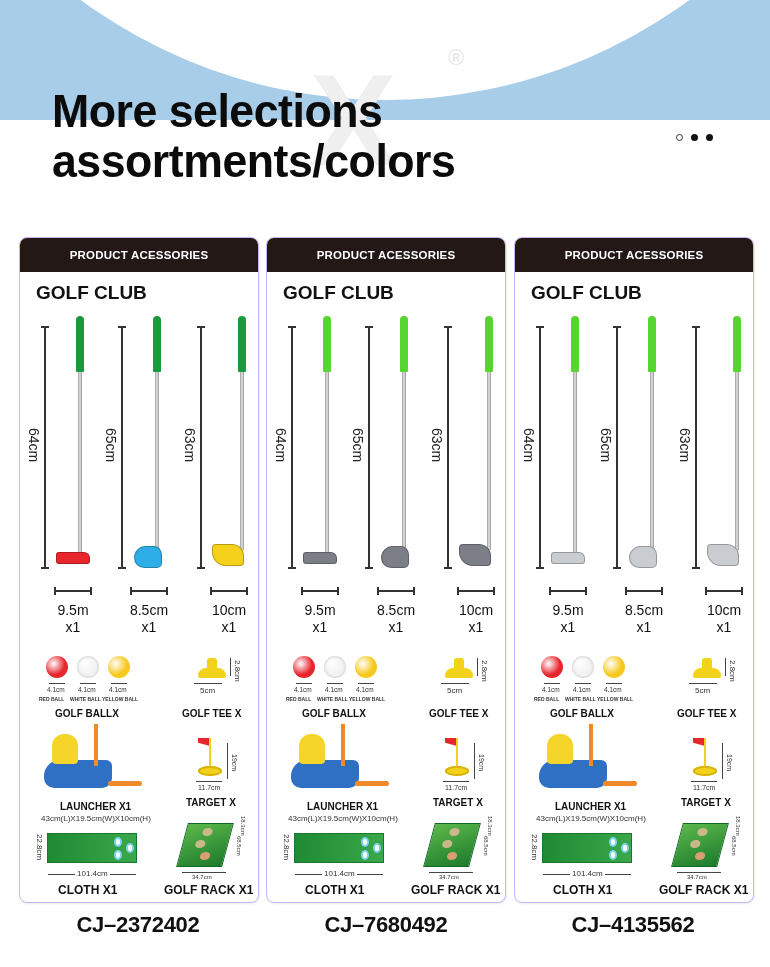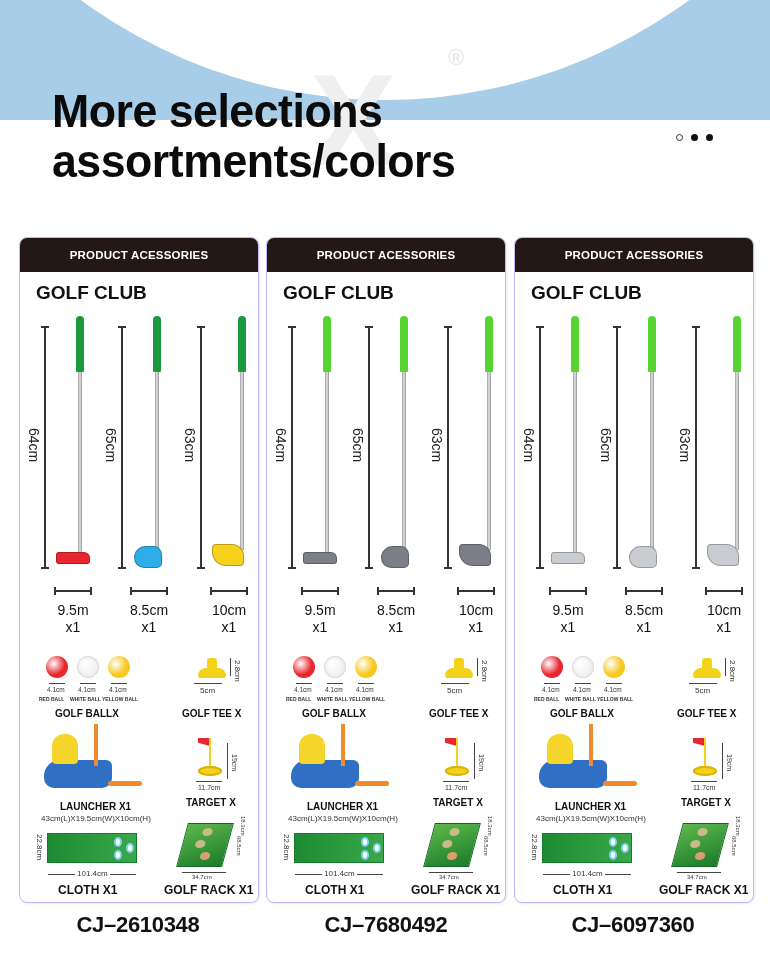--- a/index.html
+++ b/index.html
@@ -411,15 +411,15 @@
       <div class="small" style="left:222px;top:598px;transform:rotate(90deg);transform-origin:left top;font-size:6px;">68.5cm</div>
       <div class="mini-h" style="left:162px;top:634px;width:44px;"></div>
       <div class="small" style="left:172px;top:636px;font-size:6px;">34.7cm</div>
       <div class="label-bb" style="left:144px;top:645px;">GOLF RACK X1</div>
     </div>
 
     <div class="watermark" style="left:60px;top:250px;font-size:120px;line-height:120px;color:#f2f2f2;z-index:-1;">X</div>
   </div>
 </div>
 
-<div class="code" style="left:18px;">CJ–2610348</div>
+<div class="code" style="left:18px;">CJ–2372402</div>
 <div class="code" style="left:266px;">CJ–7680492</div>
-<div class="code" style="left:513px;">CJ–6097360</div>
+<div class="code" style="left:513px;">CJ–4135562</div>
 
 </body></html>

